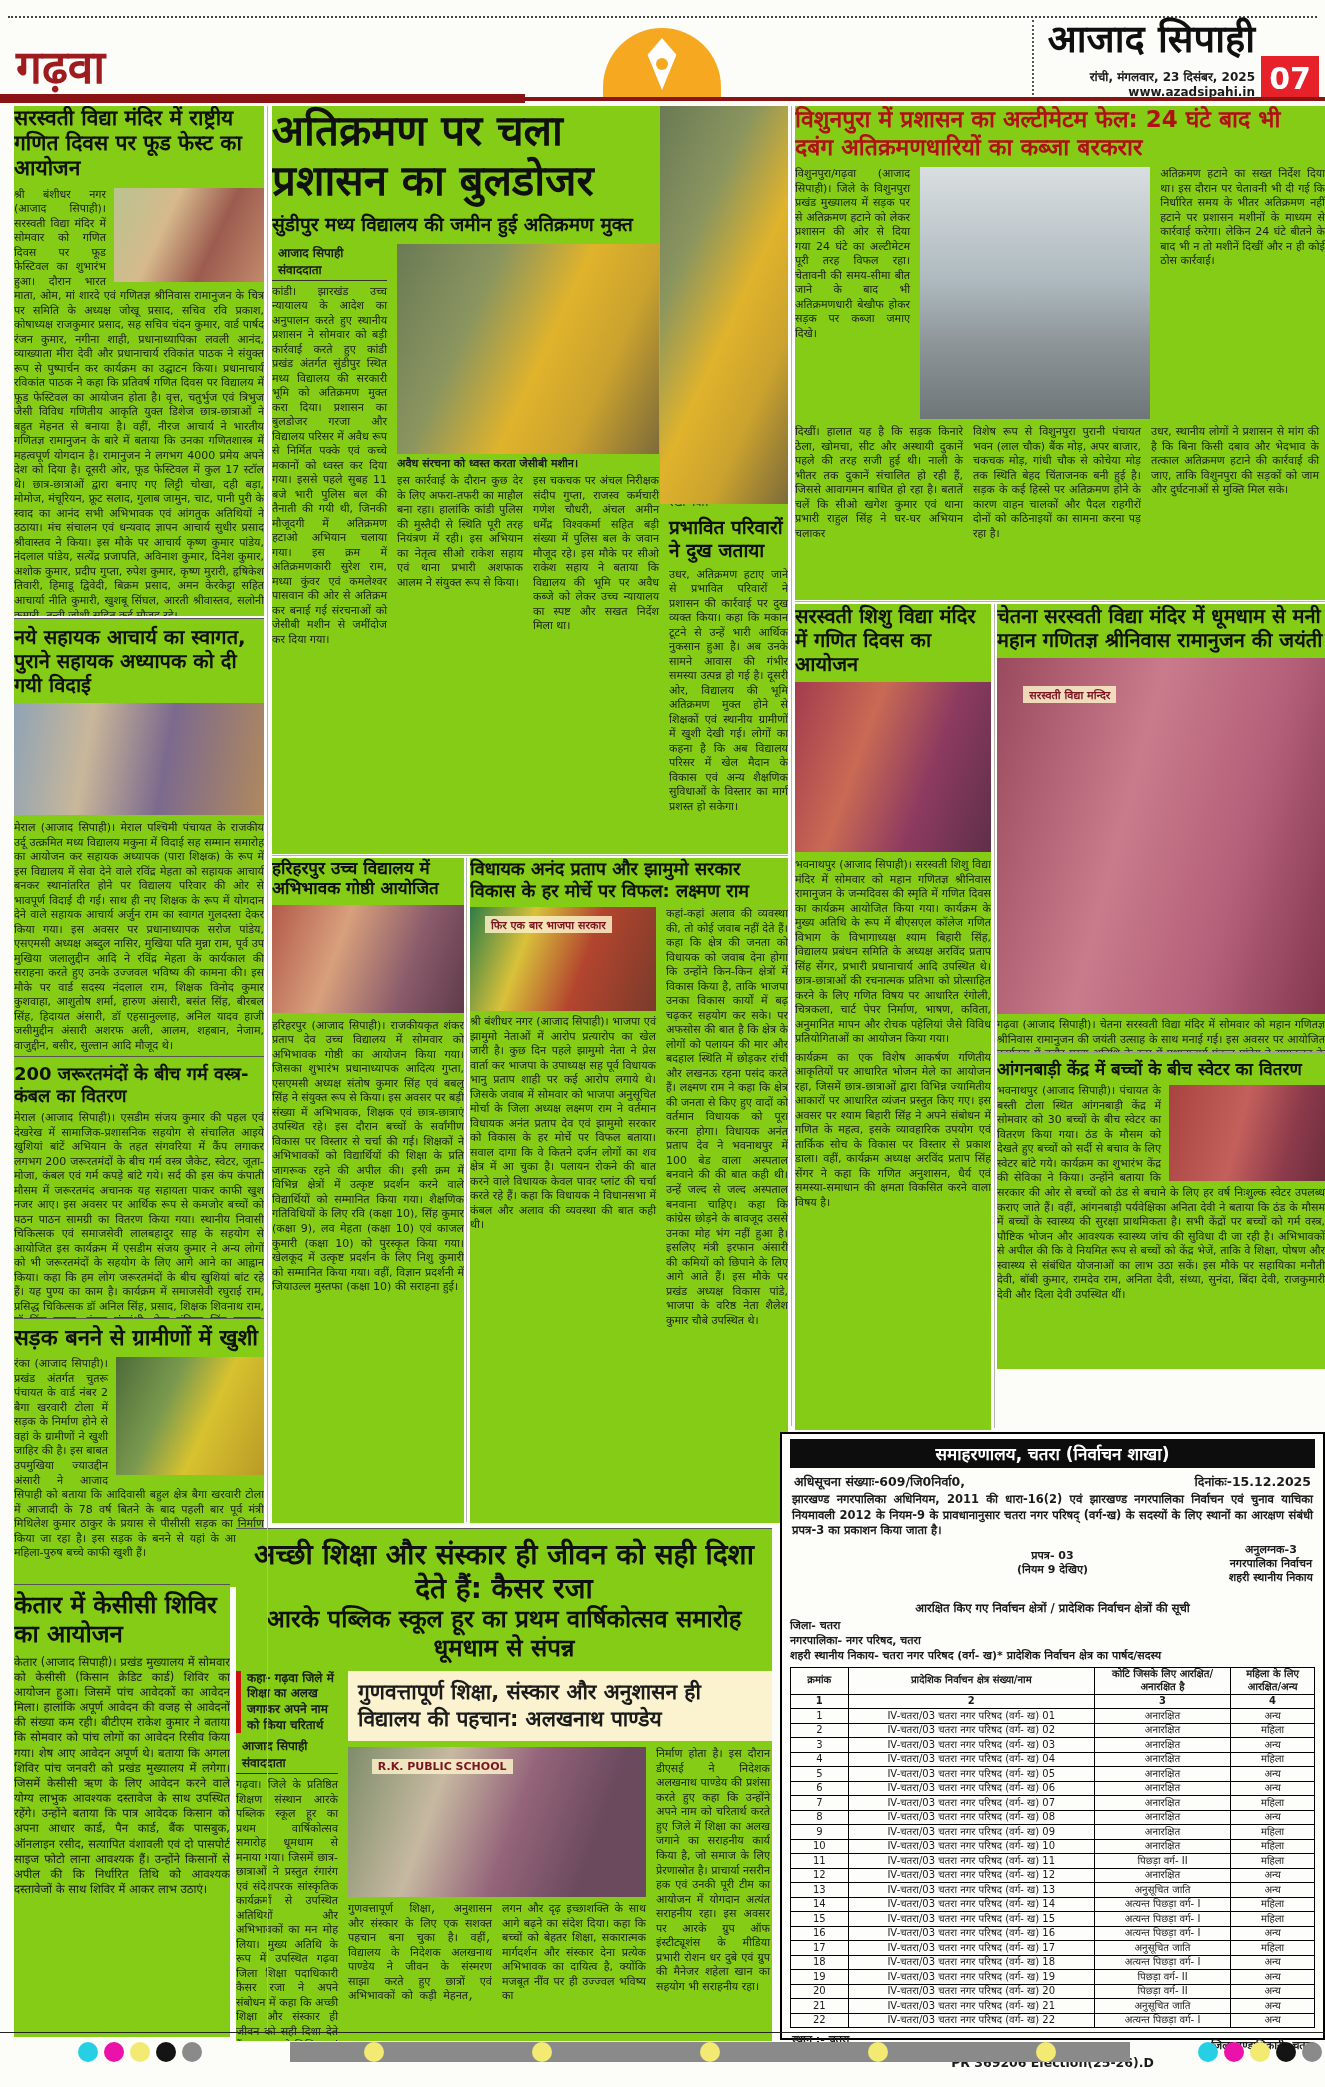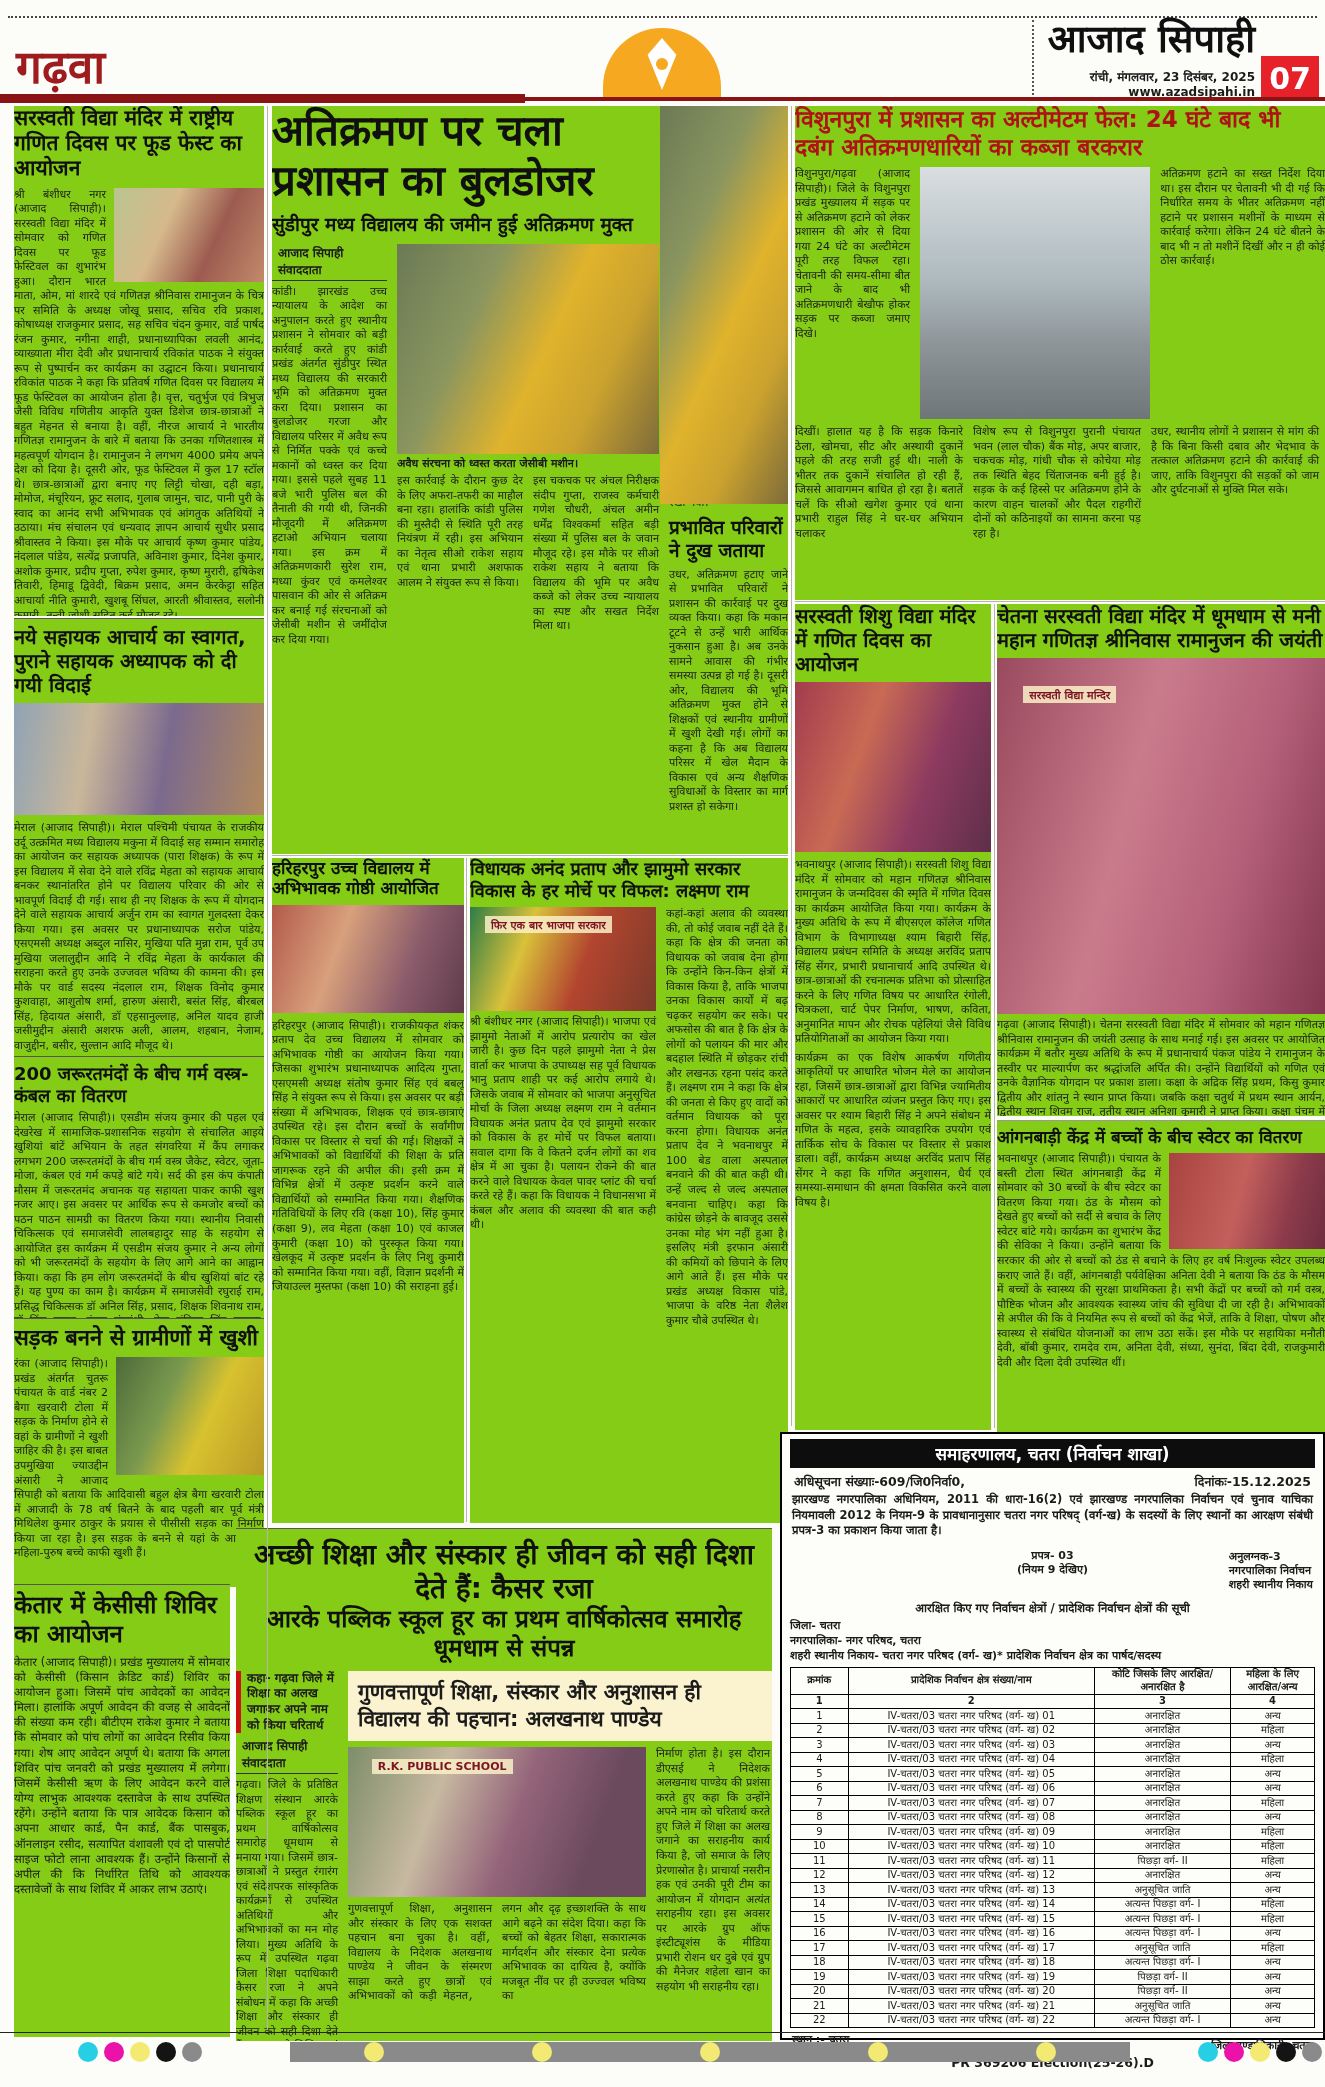--- a/index.html
+++ b/index.html
@@ -47,21 +47,21 @@
   .ph-school{background:linear-gradient(110deg,#7d8d6a,#c7b9a1 30%,#94647a 55%,#6b4a5e 80%);}
   .ph-meet{background:linear-gradient(110deg,#b35a4a,#d8a07c 35%,#8a5b6b 70%,#5f3b4a);}
   
   #notice{position:absolute;left:780px;top:1432px;width:545px;height:608px;border:2px solid #000;
           padding:5px 8px;box-sizing:border-box;background:#fdfdfa;}
   #notice .bar{background:#0d0d0d;color:#fff;font-size:17px;font-weight:800;text-align:center;padding:3px 0;}
   #notice .meta{display:flex;justify-content:space-between;font-size:12.5px;font-weight:700;margin:5px 4px 2px 4px;}
   #notice .para{font-size:11.5px;font-weight:600;line-height:1.35;text-align:justify;margin:2px 2px;}
   #notice .mid{position:relative;height:58px;font-size:11px;font-weight:600;}
   #notice .mid .ctr{position:absolute;left:0;right:0;top:8px;text-align:center;line-height:1.35;}
-  #notice .mid .rgt{position:absolute;right:2px;top:9px;text-align:left;line-height:1.3;}
+  #notice .mid .rgt{position:absolute;right:2px;top:2px;text-align:center;line-height:1.3;}
   #notice .listtitle{text-align:center;font-size:11.5px;font-weight:700;margin:1px 0 3px 0;}
   #notice .lines{font-size:11px;font-weight:600;line-height:1.4;}
   #notice table{width:100%;border-collapse:collapse;margin-top:3px;}
   #notice th,#notice td{border:1px solid #000;font-size:10px;text-align:center;padding:0.5px 2px;line-height:1.25;}
   #notice th{font-weight:700;}
   #notice .foot{position:relative;height:40px;margin-top:4px;font-size:11px;font-weight:700;}
   #notice .foot .l{position:absolute;left:2px;top:0;line-height:1.5;}
   #notice .foot .c{position:absolute;left:0;right:0;bottom:2px;text-align:center;font-size:12.5px;}
   #notice .foot .r{position:absolute;right:2px;top:6px;text-align:center;line-height:1.4;}
   
@@ -191,21 +191,21 @@
   </div>
 
   <div class="art" style="left:997px;top:604px;width:328px;height:512px;">
     <div class="h1" style="font-size:20px;">चेतना सरस्वती विद्या मंदिर में धूमधाम से मनी महान गणितज्ञ श्रीनिवास रामानुजन की जयंती</div>
     <div class="photo ph-pink" style="width:328px;height:356px;margin:6px 0 4px 0;">
       <span class="banner">सरस्वती विद्या मन्दिर</span>
     </div>
     <div class="body">गढ़वा (आजाद सिपाही)। चेतना सरस्वती विद्या मंदिर में सोमवार को महान गणितज्ञ श्रीनिवास रामानुजन की जयंती उत्साह के साथ मनाई गई। इस अवसर पर आयोजित कार्यक्रम में बतौर मुख्य अतिथि के रूप में प्रधानाचार्य पंकज पांडेय ने रामानुजन के तस्वीर पर माल्यार्पण कर श्रद्धांजलि अर्पित की। उन्होंने विद्यार्थियों को गणित एवं उनके वैज्ञानिक योगदान पर प्रकाश डाला। कक्षा के अद्रिक सिंह प्रथम, किसु कुमार द्वितीय और शांतनु ने स्थान प्राप्त किया। जबकि कक्षा चतुर्थ में प्रथम स्थान आर्यन, द्वितीय स्थान शिवम राज, तृतीय स्थान अनिशा कुमारी ने प्राप्त किया। कक्षा पंचम में सुप्रिया कुमारी प्रथम, स्वेच्छा कुमारी दूसरे स्थान पर रही। इस मौके पर विकास दीप चौबे, आयुषी कुमारी आदि उपस्थित थे।</div>
   </div>
 
-  <div class="art" style="left:997px;top:1120px;width:328px;height:310px;border-top:1px solid #999;padding-top:6px;">
+  <div class="art" style="left:997px;top:1052px;width:328px;height:310px;border-top:1px solid #999;padding-top:6px;">
     <div class="h1" style="font-size:17px;">आंगनबाड़ी केंद्र में बच्चों के बीच स्वेटर का वितरण</div>
     <div class="photo ph-sweater" style="float:right;width:156px;height:96px;margin:6px 0 4px 8px;"></div>
     <div class="body" style="margin-top:5px;">भवनाथपुर (आजाद सिपाही)। पंचायत के बस्ती टोला स्थित आंगनबाड़ी केंद्र में सोमवार को 30 बच्चों के बीच स्वेटर का वितरण किया गया। ठंड के मौसम को देखते हुए बच्चों को सर्दी से बचाव के लिए स्वेटर बांटे गये। कार्यक्रम का शुभारंभ केंद्र की सेविका ने किया। उन्होंने बताया कि सरकार की ओर से बच्चों को ठंड से बचाने के लिए हर वर्ष निःशुल्क स्वेटर उपलब्ध कराए जाते हैं। वहीं, आंगनबाड़ी पर्यवेक्षिका अनिता देवी ने बताया कि ठंड के मौसम में बच्चों के स्वास्थ्य की सुरक्षा प्राथमिकता है। सभी केंद्रों पर बच्चों को गर्म वस्त्र, पौष्टिक भोजन और आवश्यक स्वास्थ्य जांच की सुविधा दी जा रही है। अभिभावकों से अपील की कि वे नियमित रूप से बच्चों को केंद्र भेजें, ताकि वे शिक्षा, पोषण और स्वास्थ्य से संबंधित योजनाओं का लाभ उठा सकें। इस मौके पर सहायिका मनौती देवी, बॉबी कुमार, रामदेव राम, अनिता देवी, संध्या, सुनंदा, बिंदा देवी, राजकुमारी देवी और दिला देवी उपस्थित थीं।</div>
   </div>
 
   <div class="art" style="left:236px;top:1528px;width:536px;height:506px;border-top:1px solid #555;padding-top:6px;">
     <div class="h1" style="font-size:28px;text-align:center;margin-top:3px;">अच्छी शिक्षा और संस्कार ही जीवन को सही दिशा देते हैं: कैसर रजा</div>
     <div class="h1" style="font-size:24px;text-align:center;">आरके पब्लिक स्कूल हूर का प्रथम वार्षिकोत्सव समारोह धूमधाम से संपन्न</div>
     <div class="cols" style="margin-top:8px;">
       <div style="width:102px;">

